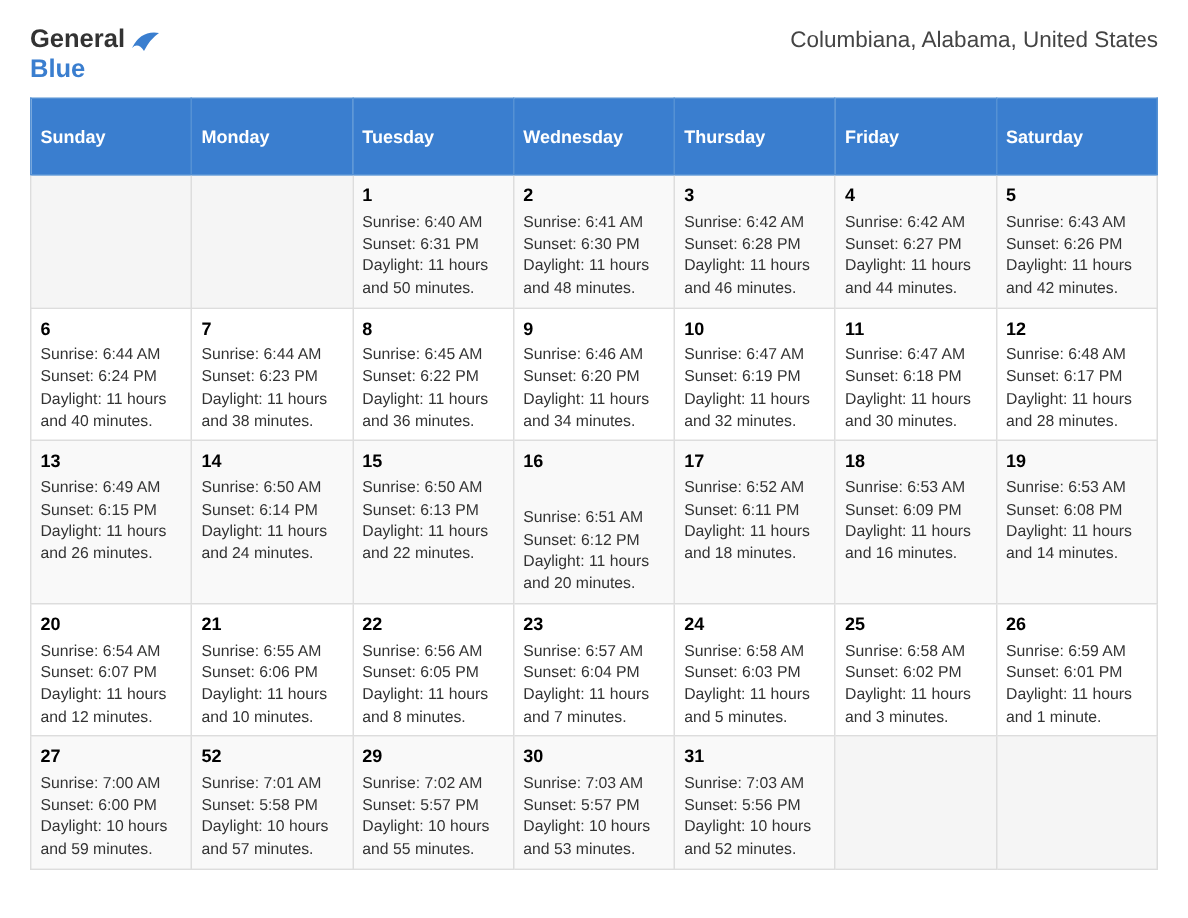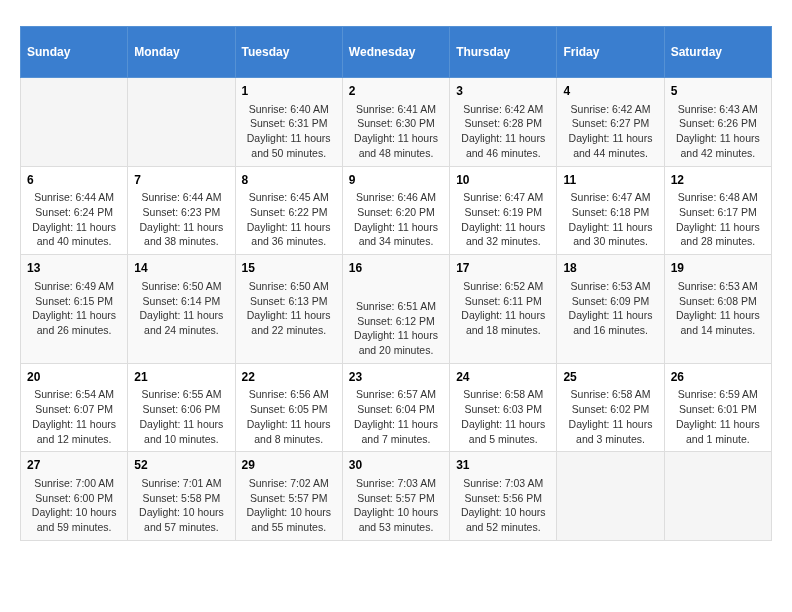--- a/index.html
+++ b/index.html
@@ -63,29 +63,39 @@
     .calendar tr:nth-child(even) td { background: #fff; }
     .day-num {
       font-weight: bold;
       font-size: 12px;
       display: block;
       margin-bottom: 2px;
     }
     .day-info {
       color: #333;
       font-size: 10.5px;
-      text-align: center;
     }
     .empty { background: #f5f5f5 !important; }
   </style>
 </head>
 <body>
 
 <div class="header-area">
+  <div class="logo">
+    <div>
+      <div style="font-size:17px;font-weight:bold;color:#333;line-height:1.15;">
+        General<svg style="display:inline-block;vertical-align:middle;margin-left:3px;" width="22" height="18" viewBox="0 0 22 18">
+            <path d="M2 14 Q8 2 20 4 Q14 8 10 16 Q6 10 2 14Z" fill="#3a7ecf"></path>
+          </svg>
+      </div>
+      <div style="font-size:17px;font-weight:bold;color:#3a7ecf;line-height:1.15;">Blue</div>
+    </div>
+  </div>
   <div class="title-area">
+    <div class="location-title">Columbiana, Alabama, United States</div>
   </div>
 </div>
 
 <table class="calendar">
   <thead>
     <tr id="header-row">
         <th>Sunday</th>
         <th>Monday</th>
         <th>Tuesday</th>
         <th>Wednesday</th>

